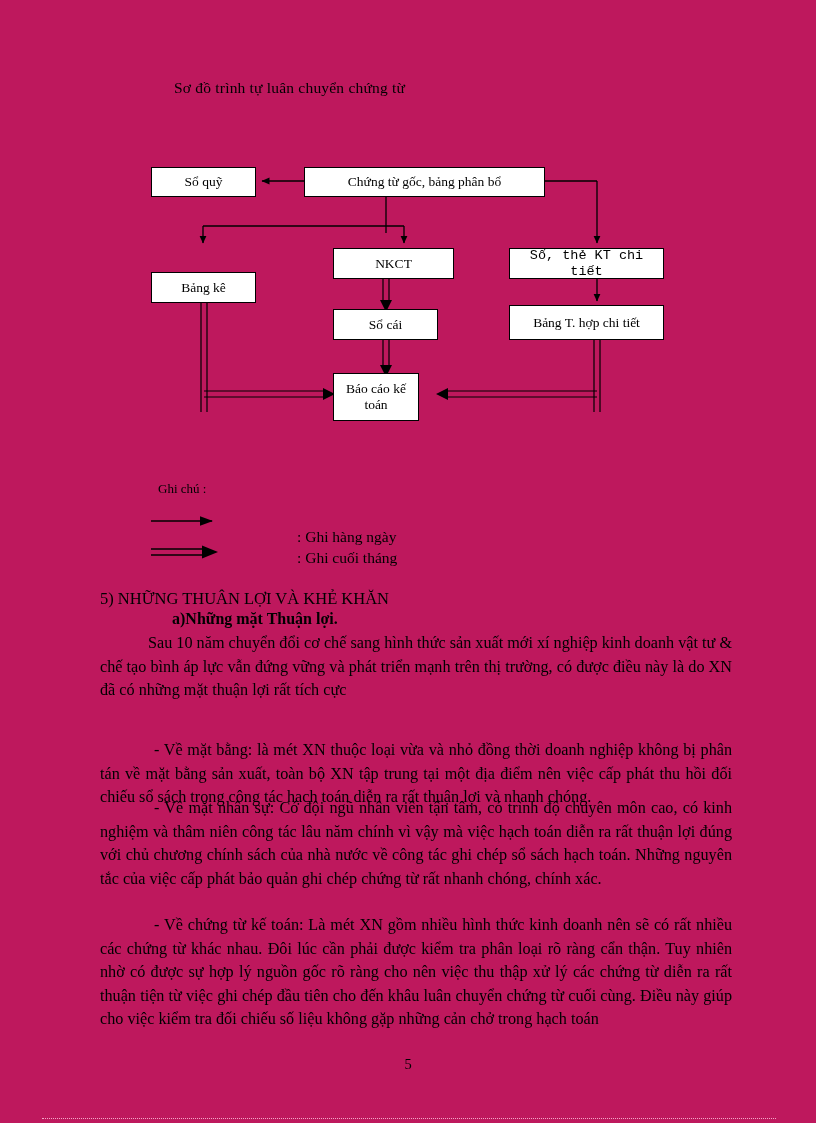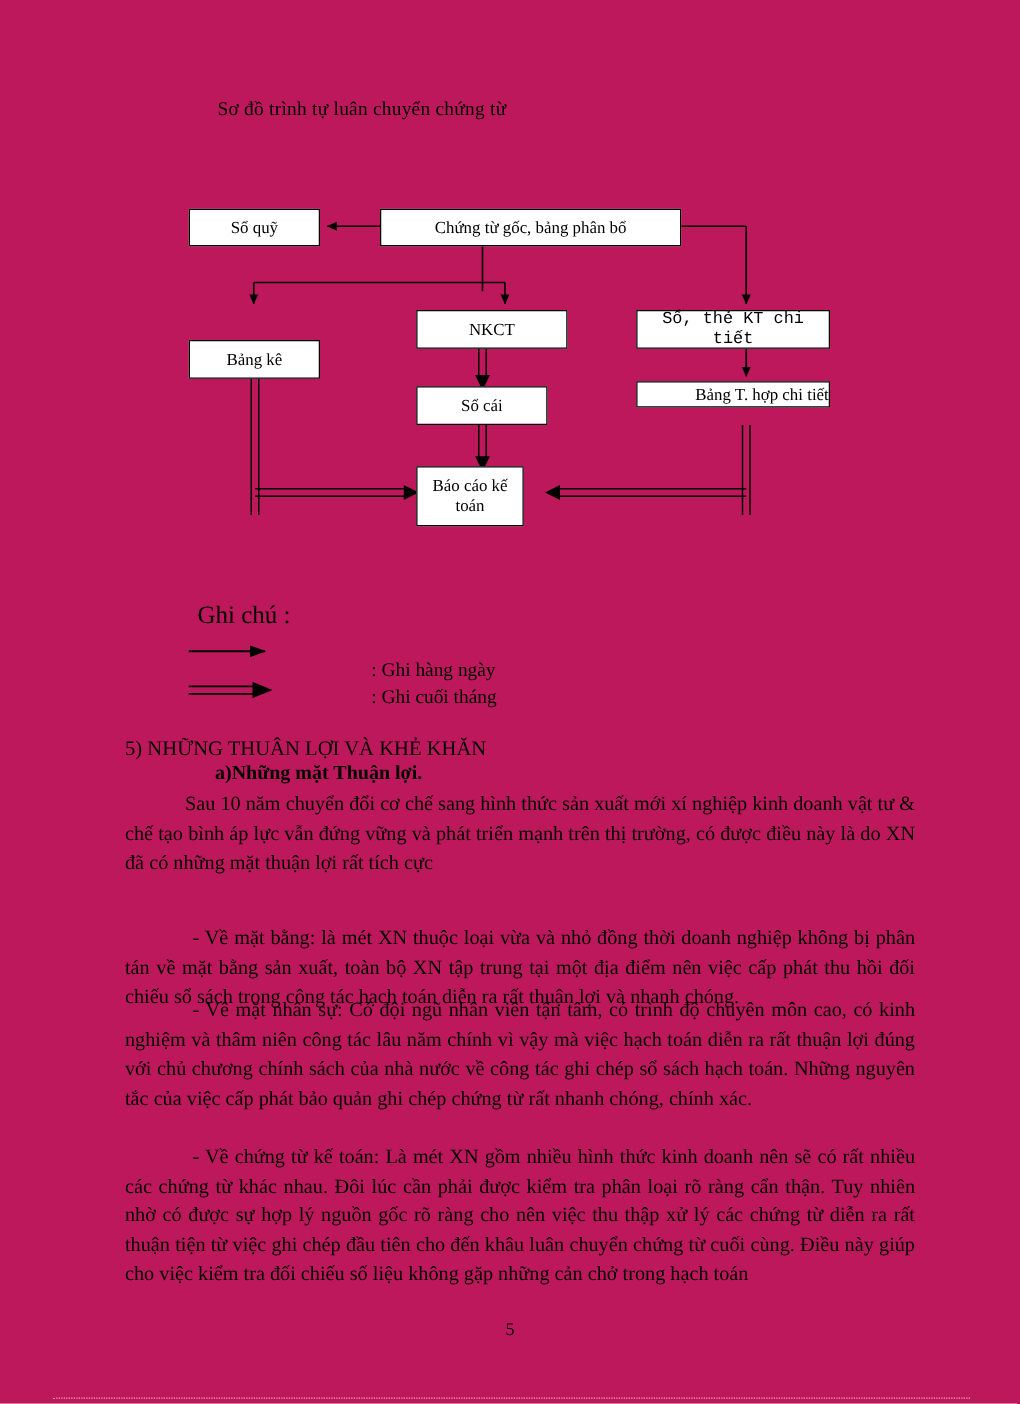--- a/index.html
+++ b/index.html
@@ -59,21 +59,21 @@
     height: 470px;
     z-index: 1;
     overflow: visible;
   }
 
   
   .legend-title {
     position: absolute;
     left: 158px;
     top: 481px;
-    font-size: 20px;
+    font-size: 13px;
   }
   .legend-rows { position: absolute; left: 0; top: 0; }
   .legend-text {
     position: absolute;
     font-size: 15.5px;
     white-space: nowrap;
   }
   #legend-svg {
     position: absolute;
     left: 0;
@@ -212,21 +212,21 @@
     </div>
 
     <div class="dbox" style="left:509px; top:248px; width:155px; height:31px;font-family:Liberation Mono, monospace;">
       <span>Sổ, thẻ KT chi tiết</span>
     </div>
 
     <div class="dbox" style="left:333px; top:309px; width:105px; height:31px;">
       <span>Sổ cái</span>
     </div>
 
-    <div class="dbox" style="left:509px; top:305px; width:155px; height:21px;justify-content:flex-end;">
+    <div class="dbox" style="left:509px; top:305px; width:155px; height:35px;">
       <span>Bảng T. hợp chi tiết</span>
     </div>
 
     <div class="dbox" style="left:333px; top:373px; width:86px; height:48px;">
       <span>Báo cáo kế toán</span>
     </div>
   </div>
 
   <div class="legend-title">Ghi chú :</div>
 

